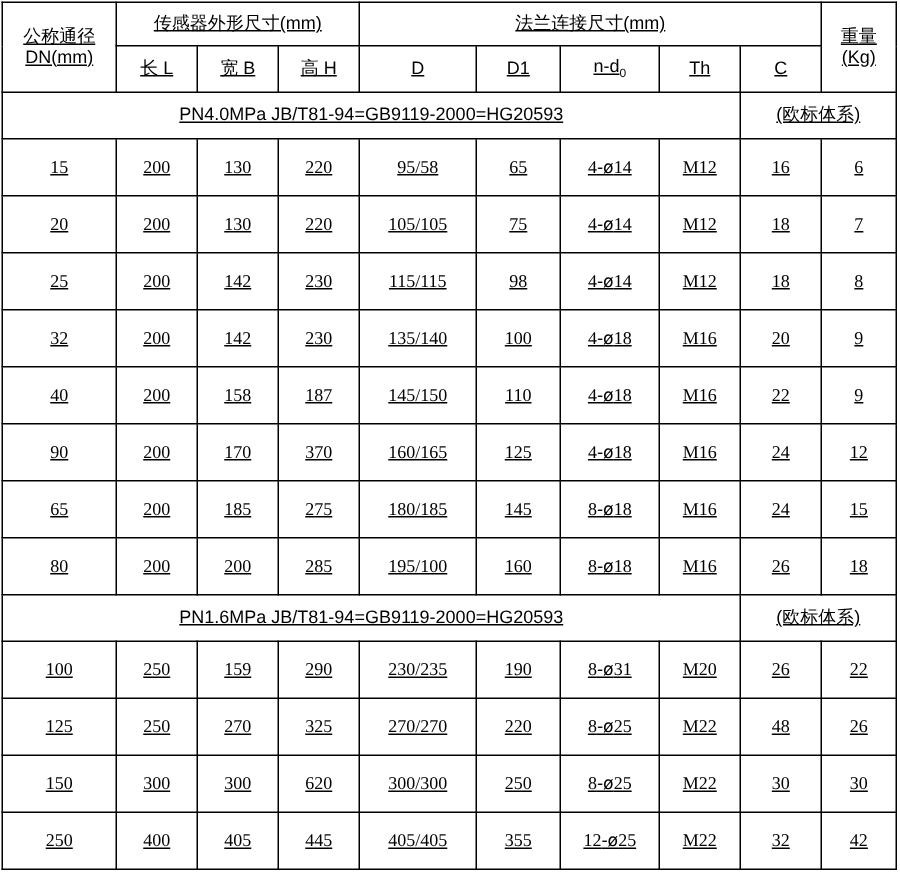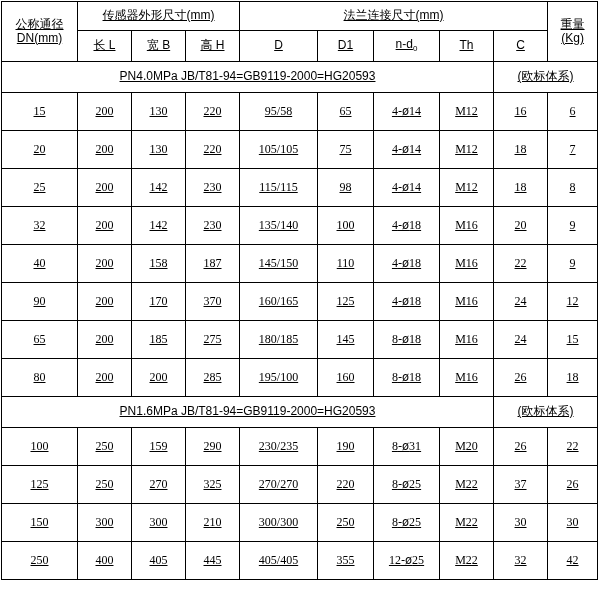--- a/index.html
+++ b/index.html
@@ -244,28 +244,28 @@
       </tr>
       <tr class="data-row">
         <td>125</td>
         <td>250</td>
         <td>270</td>
         <td>325</td>
         <td>270/270</td>
         <td>220</td>
         <td><span>8</span><span class="oslash">-ø</span><span>25</span></td>
         <td>M22</td>
-        <td>37</td>
+        <td>48</td>
         <td>26</td>
       </tr>
       <tr class="data-row">
         <td>150</td>
         <td>300</td>
         <td>300</td>
-        <td>210</td>
+        <td>620</td>
         <td>300/300</td>
         <td>250</td>
         <td><span>8</span><span class="oslash">-ø</span><span>25</span></td>
         <td>M22</td>
         <td>30</td>
         <td>30</td>
       </tr>
       <tr class="data-row">
         <td>250</td>
         <td>400</td>

